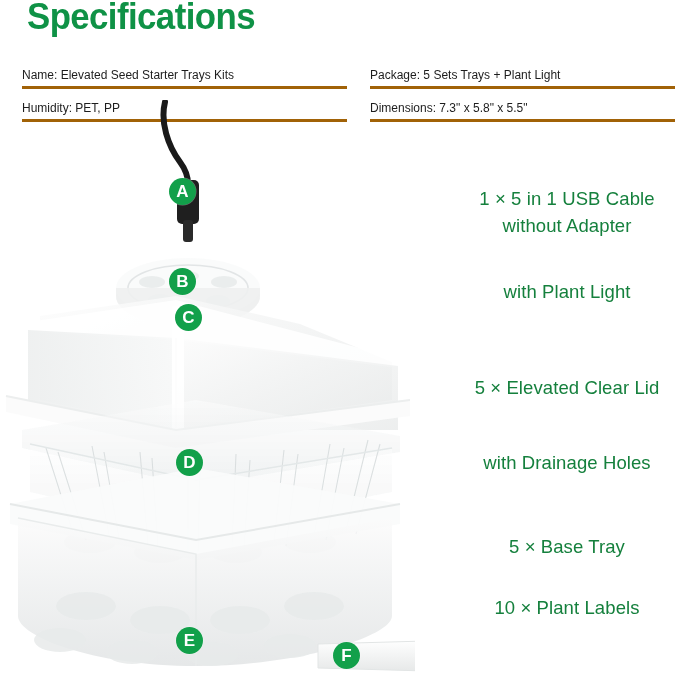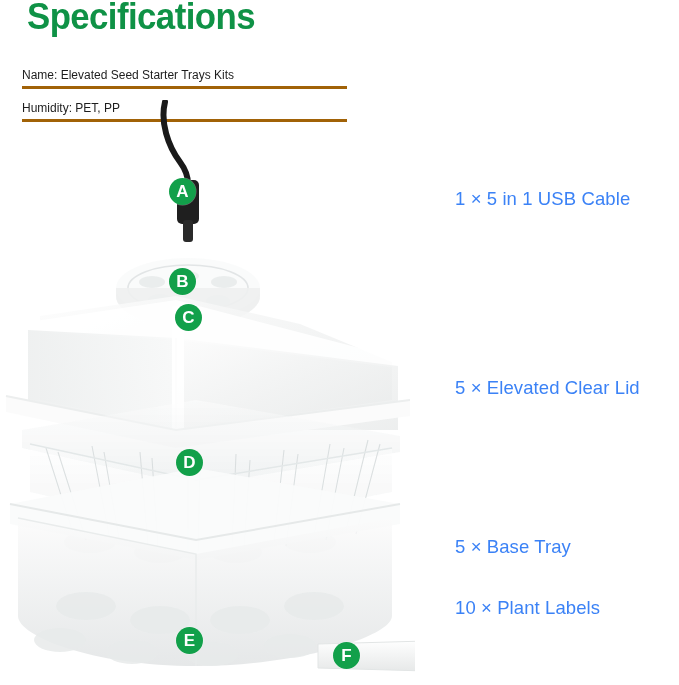--- a/index.html
+++ b/index.html
@@ -47,39 +47,47 @@
     box-shadow:0 0 0 0.5px rgba(255,255,255,.35);
   }
   .badge.on-art{width:27px;height:27px;font-size:17px;}
 
   
   .legend{position:absolute;left:420px;top:180px;width:259px;}
   .legend-item{position:absolute;left:0;width:259px;}
   .legend-badge-wrap{position:absolute;left:2px;top:2px;}
   .legend-text{
     position:absolute;left:35px;top:-3px;width:224px;
-    font-size:18.5px;color:#3b82f6;
-    font-weight:300;letter-spacing:0.1px;line-height:27px;
+    font-size:18.5px;color:#15803d;
+    font-weight:300;letter-spacing:0.1px;line-height:27px;text-align:center;
   }
   .legend-text .ln{display:block;white-space:nowrap;}
 </style>
 </head>
 <body>
 
 <div class="page">
 
   <div class="title">Specifications</div>
 
   <div class="spec-table">
     <div class="spec-col left">
       <div class="spec-row">
         <span>Name: Elevated Seed Starter Trays Kits</span>
       </div>
       <div class="spec-row">
         <span>Humidity: PET, PP</span>
+      </div>
+    </div>
+    <div class="spec-col right">
+      <div class="spec-row">
+        <span>Package: 5 Sets Trays + Plant Light</span>
+      </div>
+      <div class="spec-row">
+        <span>Dimensions: 7.3" x 5.8" x 5.5"</span>
       </div>
     </div>
   </div>
 
   <div class="illus">
     <svg width="415" height="585" viewBox="0 0 415 585" xmlns="http://www.w3.org/2000/svg">
       <defs>
         <linearGradient id="domeG" x1="0" y1="0" x2="1" y2="1">
           <stop offset="0" stop-color="#fdfdfd" stop-opacity="0.97"></stop>
           <stop offset="0.45" stop-color="#f3f4f4" stop-opacity="0.93"></stop>
@@ -185,45 +193,48 @@
   </div>
 
   <div class="legend">
 
     <div class="legend-item" style="top:8px;">
       <div class="legend-badge-wrap">
         
       </div>
       <div class="legend-text">
         <span class="ln">1 × 5 in 1 USB Cable</span>
+        <span class="ln">without Adapter</span>
       </div>
     </div>
 
     <div class="legend-item" style="top:101px;">
       <div class="legend-badge-wrap">
         
       </div>
       <div class="legend-text">
+        <span class="ln">with Plant Light</span>
       </div>
     </div>
 
     <div class="legend-item" style="top:197px;">
       <div class="legend-badge-wrap">
         
       </div>
       <div class="legend-text">
         <span class="ln">5  × Elevated Clear Lid</span>
       </div>
     </div>
 
     <div class="legend-item" style="top:272px;">
       <div class="legend-badge-wrap">
         
       </div>
       <div class="legend-text">
+        <span class="ln">with Drainage Holes</span>
       </div>
     </div>
 
     <div class="legend-item" style="top:356px;">
       <div class="legend-badge-wrap">
         
       </div>
       <div class="legend-text">
         <span class="ln">5  × Base Tray</span>
       </div>

